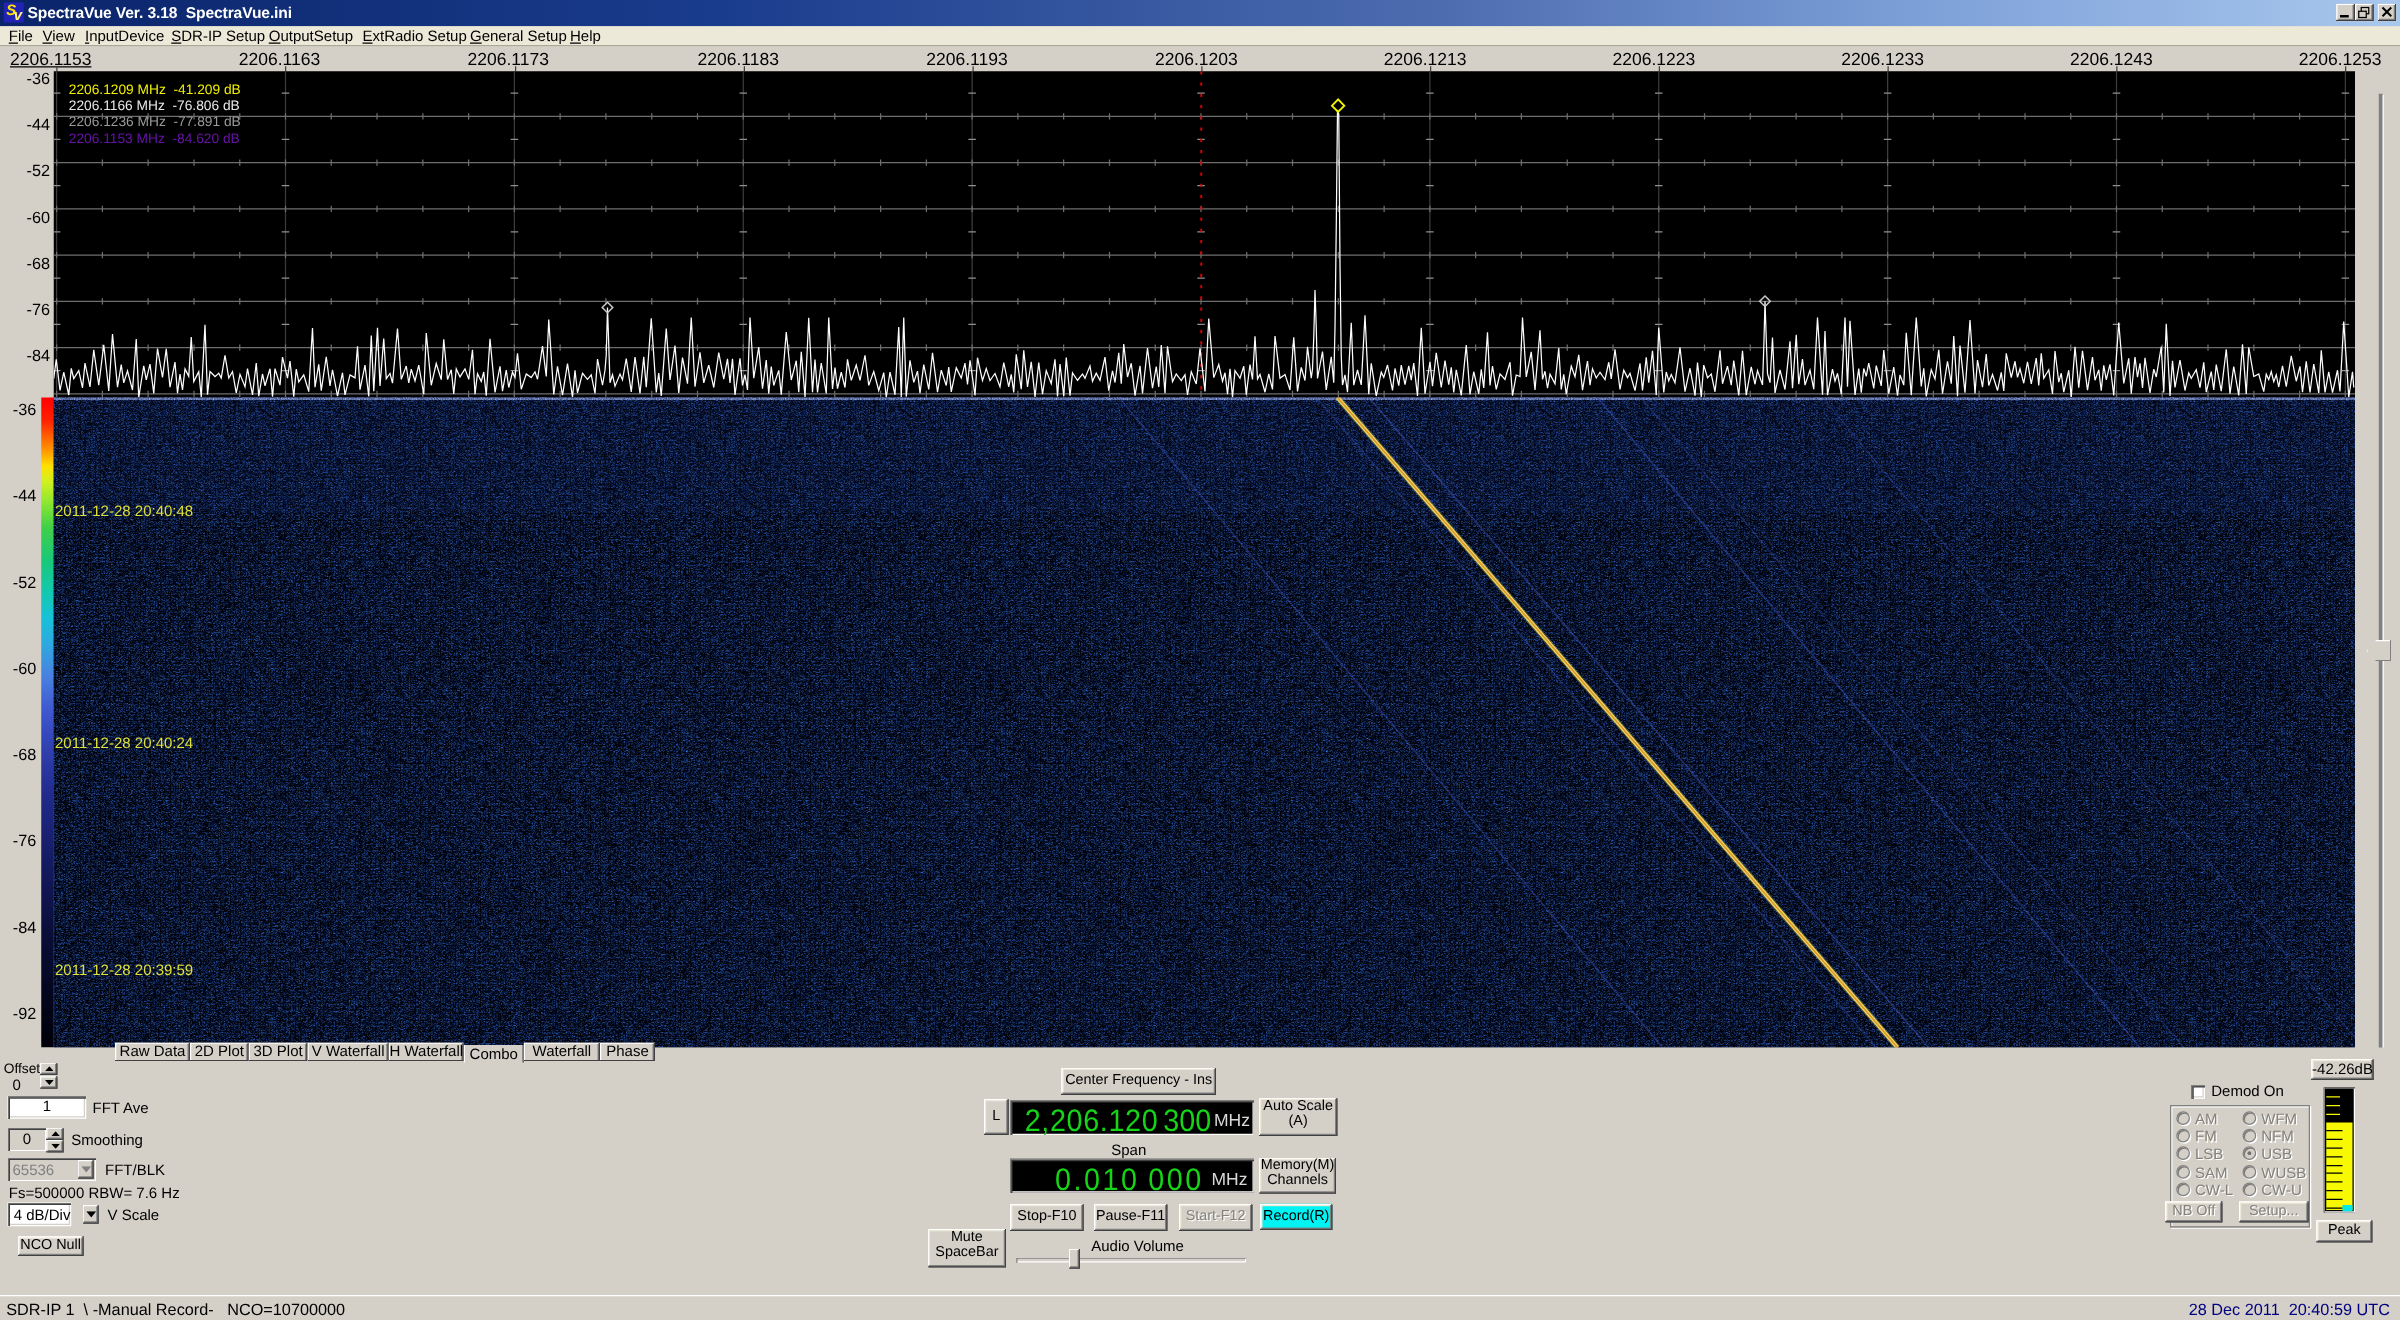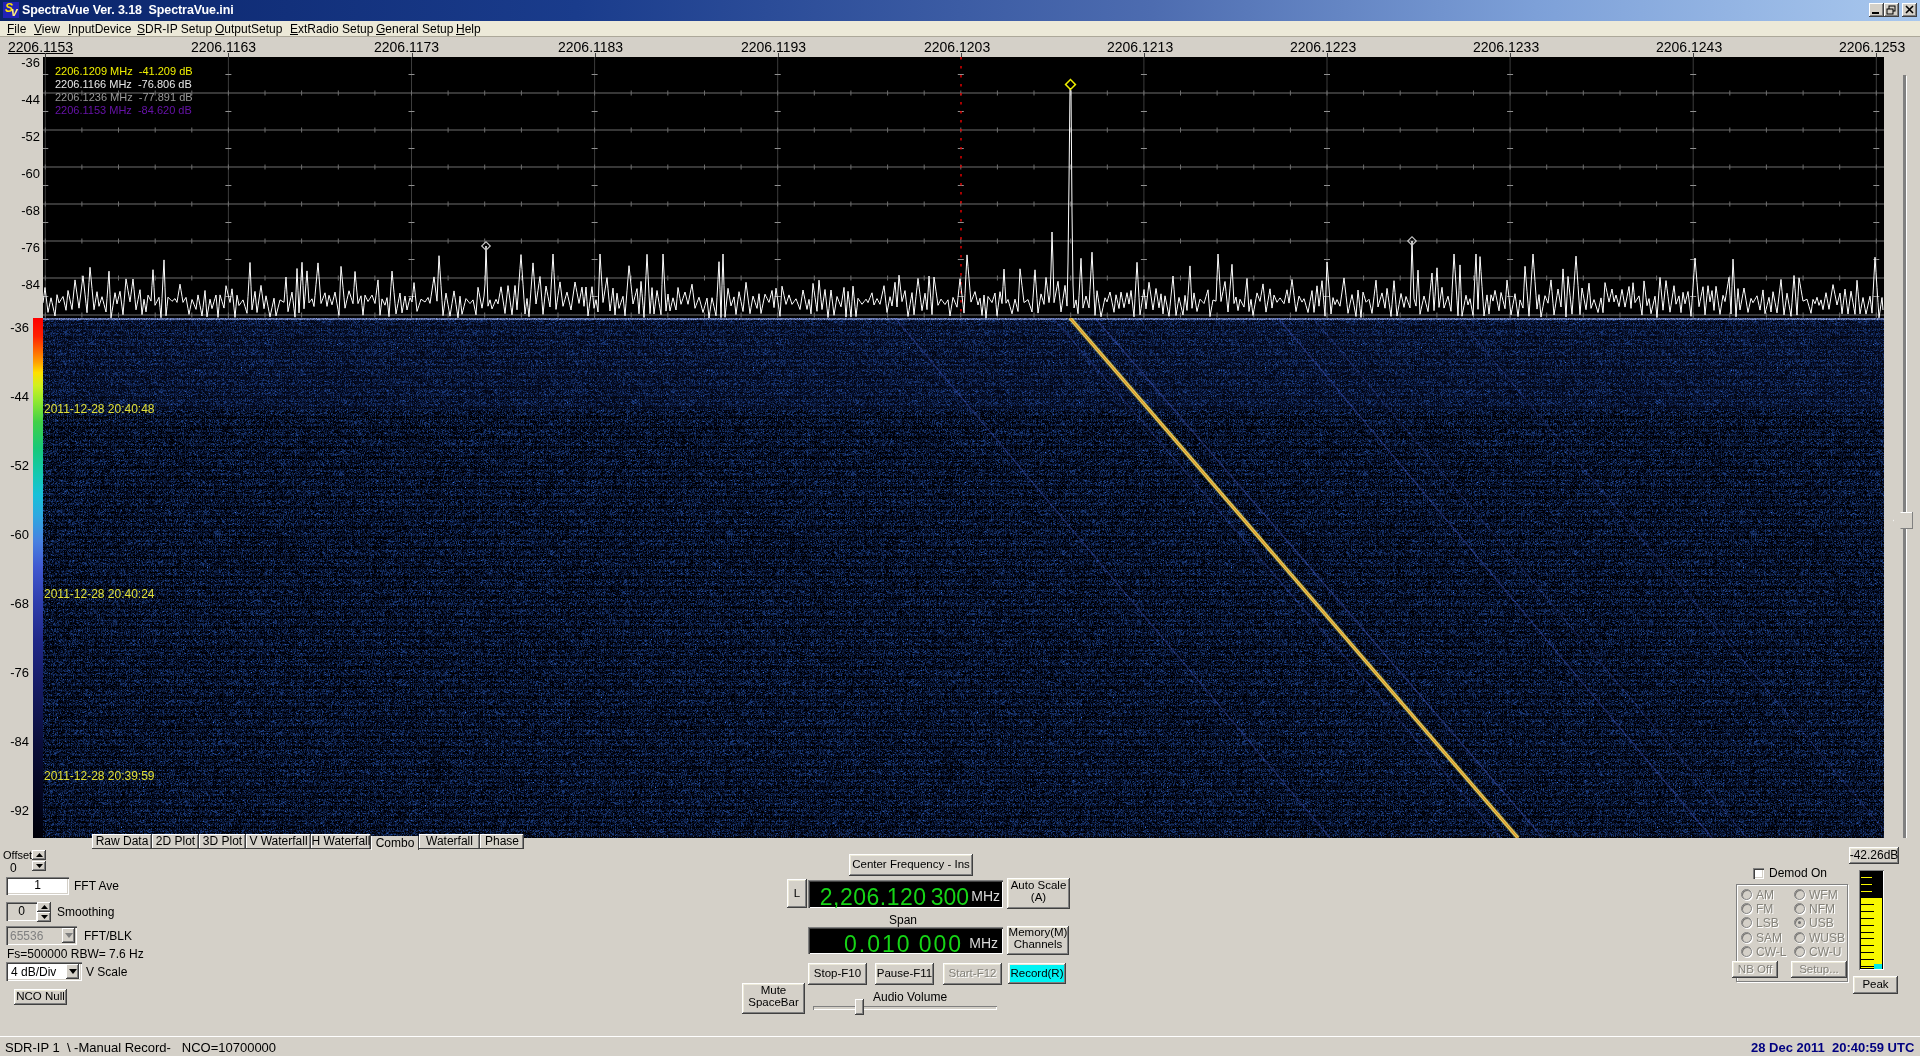--- a/index.html
+++ b/index.html
@@ -197,21 +197,21 @@
 <div class="abs" style="left:6px;top:926px;width:71px;height:19px;background:#d4d0c8;box-shadow:inset 1px 1px 0 #808080, inset 2px 2px 0 #404040, inset -1px -1px 0 #fff;">
       <span class="gray" style="font-size:12px;position:absolute;left:4px;top:3px;">65536</span>
       <div class="spin" style="left:56px;top:2px;width:13px;height:15px;">
         <svg width="8" height="5" style="margin-top:5px;">
           <path d="M0 0 L8 0 L4 5 Z" fill="#808080"></path>
         </svg>
       </div>
     </div>
 <span class="abs" style="left:84px;top:929px;font-size:12px;">FFT/BLK</span>
 <span class="abs" style="left:7px;top:947px;font-size:12px;">Fs=500000 RBW= 7.6 Hz</span>
-<div class="abs sunk" style="left:6px;top:962px;width:76px;height:19px;">
+<div class="abs sunk" style="left:6px;top:962px;width:51px;height:19px;">
       <span style="font-size:12px;position:absolute;left:5px;top:3px;">4 dB/Div</span>
       <div class="spin" style="left:60px;top:2px;width:13px;height:15px;">
         <svg width="8" height="5" style="margin-top:5px;">
           <path d="M0 0 L8 0 L4 5 Z" fill="#000"></path>
         </svg>
       </div>
     </div>
 <span class="abs" style="left:86px;top:965px;font-size:12px;">V Scale</span>
 <div class="btn" style="left:14px;top:989px;width:53px;height:16px;line-height:15px;white-space:nowrap;">NCO Null</div>
 <div class="btn" style="left:849px;top:854px;width:124px;height:22px;line-height:21px;">Center Frequency - Ins</div>
@@ -282,14 +282,14 @@
 <div style="position:absolute;left:2px;top:68px;width:13px;height:1px;background:#000;"></div>
 <div style="position:absolute;left:2px;top:75px;width:13px;height:1px;background:#000;"></div>
 <div style="position:absolute;left:2px;top:82px;width:13px;height:1px;background:#000;"></div>
 <div style="position:absolute;left:2px;top:89px;width:13px;height:1px;background:#000;"></div>
 <div style="position:absolute;left:2px;top:96px;width:13px;height:1px;background:#000;"></div>
 <div style="position:absolute;left:15px;top:94px;width:8px;height:5px;background:#00e8e8;"></div>
 </div>
 <div class="btn" style="left:1853px;top:976px;width:45px;height:18px;line-height:17px;">Peak</div>
 <div id="statusbar" class="abs">
 <span style="position:absolute;left:5px;top:3px;">SDR-IP 1&nbsp;&nbsp;\ -Manual Record-&nbsp;&nbsp;&nbsp;NCO=10700000</span>
-<span style="position:absolute;left:1751px;top:3px;color:#000080;font-weight:bold;">28 Dec 2011&nbsp; 20:40:59 UTC</span>
+<span style="position:absolute;left:1751px;top:3px;color:#000080;">28 Dec 2011&nbsp; 20:40:59 UTC</span>
 </div>
 </div>
 </body></html>

